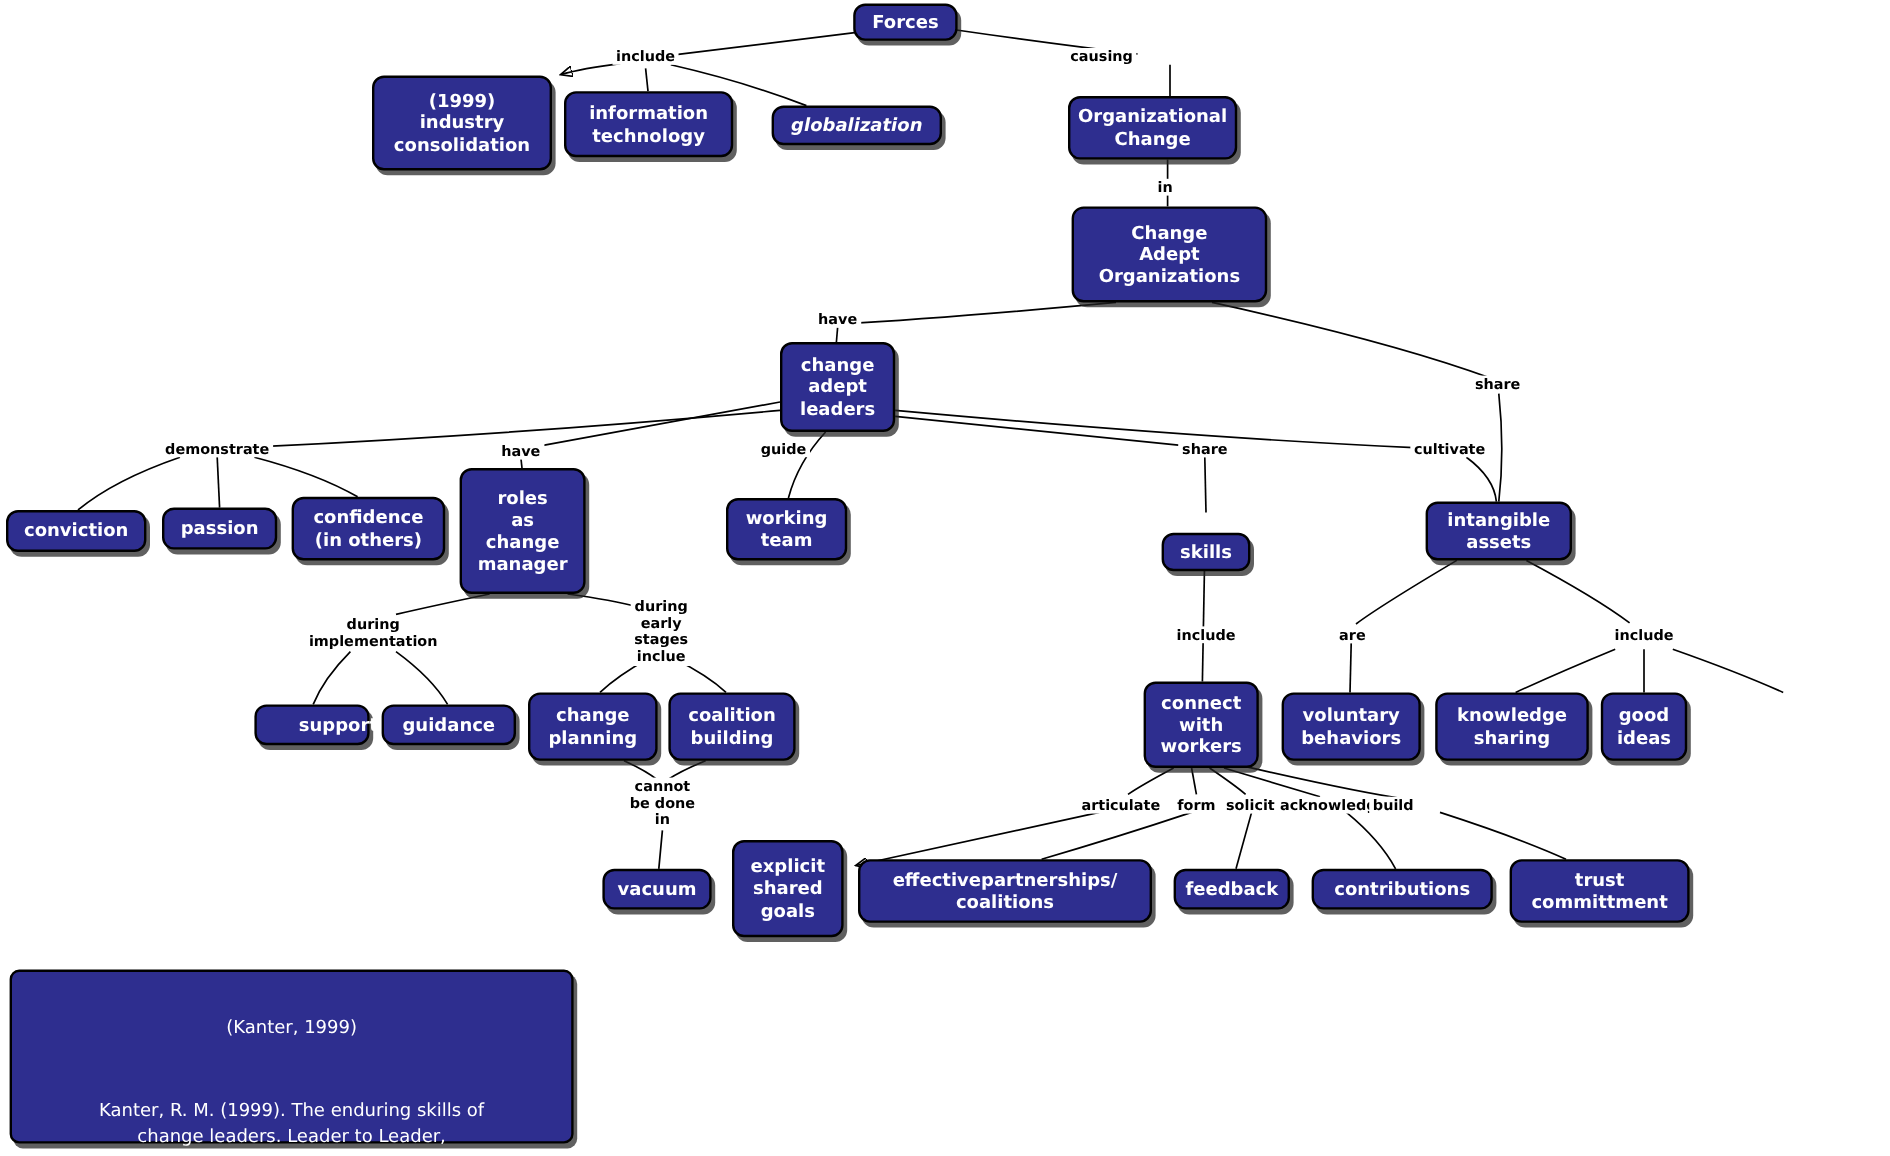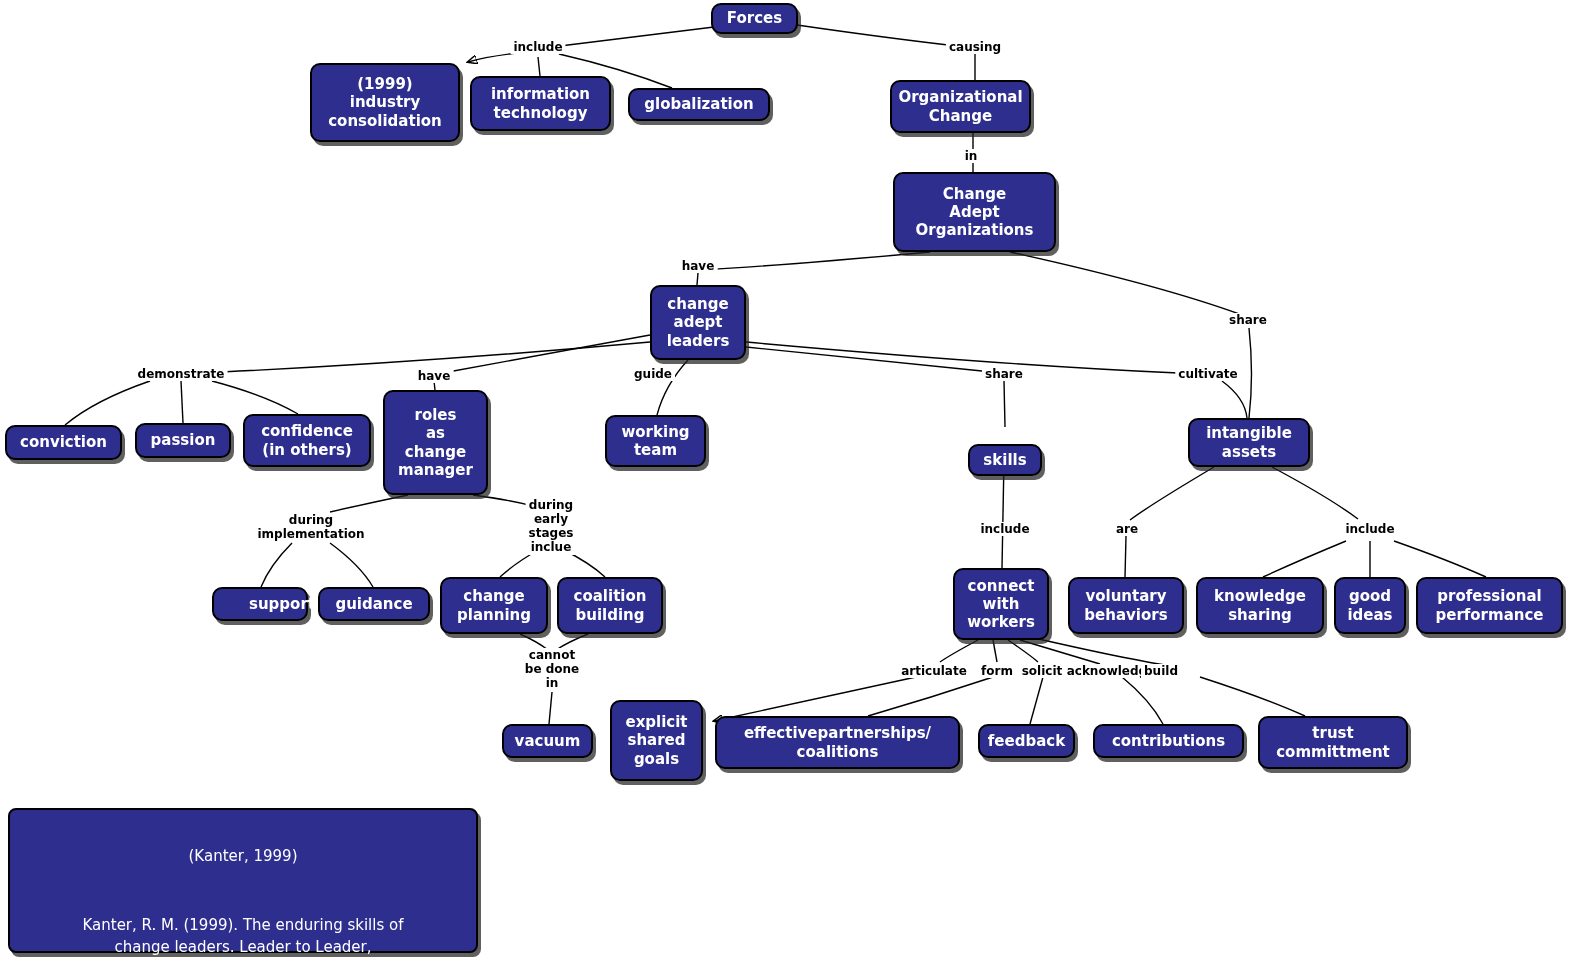--- a/index.html
+++ b/index.html
@@ -133,21 +133,21 @@
     <path d="M 993 677 Q 930 698 868 716"></path>
     <path d="M 1008 640 Q 1030 655 1038 662"></path>
     <path d="M 1043 677 L 1030 724"></path>
     <path d="M 1020 640 Q 1080 658 1100 664"></path>
     <path d="M 1122 677 Q 1150 700 1163 724"></path>
     <path d="M 1030 637 Q 1130 660 1172 666"></path>
     <path d="M 1200 677 Q 1265 698 1305 716"></path>
   </svg>
 
   <div class="edge-label" style="left:538px;top:40px;">include</div>
-  <div class="edge-label" style="left:975px;top:40px;text-align:center;">causing</div>
+  <div class="edge-label" style="left:918px;top:40px;text-align:center;">causing</div>
   <div class="edge-label" style="left:971px;top:149px;">in</div>
   <div class="edge-label" style="left:698px;top:259px;">have</div>
   <div class="edge-label" style="left:1248px;top:313px;">share</div>
   <div class="edge-label" style="left:181px;top:367px;">demonstrate</div>
   <div class="edge-label" style="left:434px;top:369px;">have</div>
   <div class="edge-label" style="left:653px;top:367px;">guide</div>
   <div class="edge-label" style="left:1004px;top:367px;">share</div>
   <div class="edge-label" style="left:1208px;top:367px;">cultivate</div>
   <div class="edge-label" style="left:311px;top:513px;">during
 implementation</div>
@@ -166,21 +166,21 @@
   <div class="edge-label" style="left:1042px;top:664px;">solicit</div>
   <div class="edge-label" style="left:1111px;top:664px;">acknowledge</div>
   <div class="edge-label" style="left:1161px;top:664px;">build</div>
 
   <div class="node" style="left:711px;top:3px;width:87px;height:31px;">Forces</div>
   <div class="node" style="left:310px;top:63px;width:150px;height:79px;">(1999)
 industry
 consolidation</div>
   <div class="node" style="left:470px;top:76px;width:141px;height:55px;">information
 technology</div>
-  <div class="node" style="left:628px;top:88px;width:142px;height:33px;">globalization</div>
+  <div class="node" style="left:643px;top:88px;width:142px;height:33px;font-style:italic;">globalization</div>
   <div class="node" style="left:890px;top:80px;width:141px;height:53px;">Organizational
 Change</div>
   <div class="node" style="left:893px;top:172px;width:163px;height:80px;">Change
 Adept
 Organizations</div>
   <div class="node" style="left:650px;top:285px;width:96px;height:75px;">change
 adept
 leaders</div>
   <div class="node" style="left:5px;top:425px;width:117px;height:35px;">conviction</div>
   <div class="node" style="left:135px;top:423px;width:96px;height:35px;">passion</div>
@@ -203,22 +203,20 @@
 building</div>
   <div class="node" style="left:953px;top:568px;width:96px;height:72px;">connect
 with
 workers</div>
   <div class="node" style="left:1068px;top:577px;width:116px;height:57px;">voluntary
 behaviors</div>
   <div class="node" style="left:1196px;top:577px;width:128px;height:57px;">knowledge
 sharing</div>
   <div class="node" style="left:1334px;top:577px;width:72px;height:57px;">good
 ideas</div>
-  <div class="node" style="left:1416px;top:577px;width:147px;height:57px;">professional
-performance</div>
   <div class="node" style="left:502px;top:724px;width:91px;height:34px;">vacuum</div>
   <div class="node" style="left:715px;top:716px;width:245px;height:53px;">effectivepartnerships/
 coalitions</div>
   <div class="node" style="left:610px;top:700px;width:93px;height:81px;">explicit
 shared
 goals</div>
   <div class="node" style="left:978px;top:724px;width:97px;height:34px;">feedback</div>
   <div class="node" style="left:1093px;top:724px;width:151px;height:34px;">contributions</div>
   <div class="node" style="left:1258px;top:716px;width:150px;height:53px;">trust
 committment</div>

